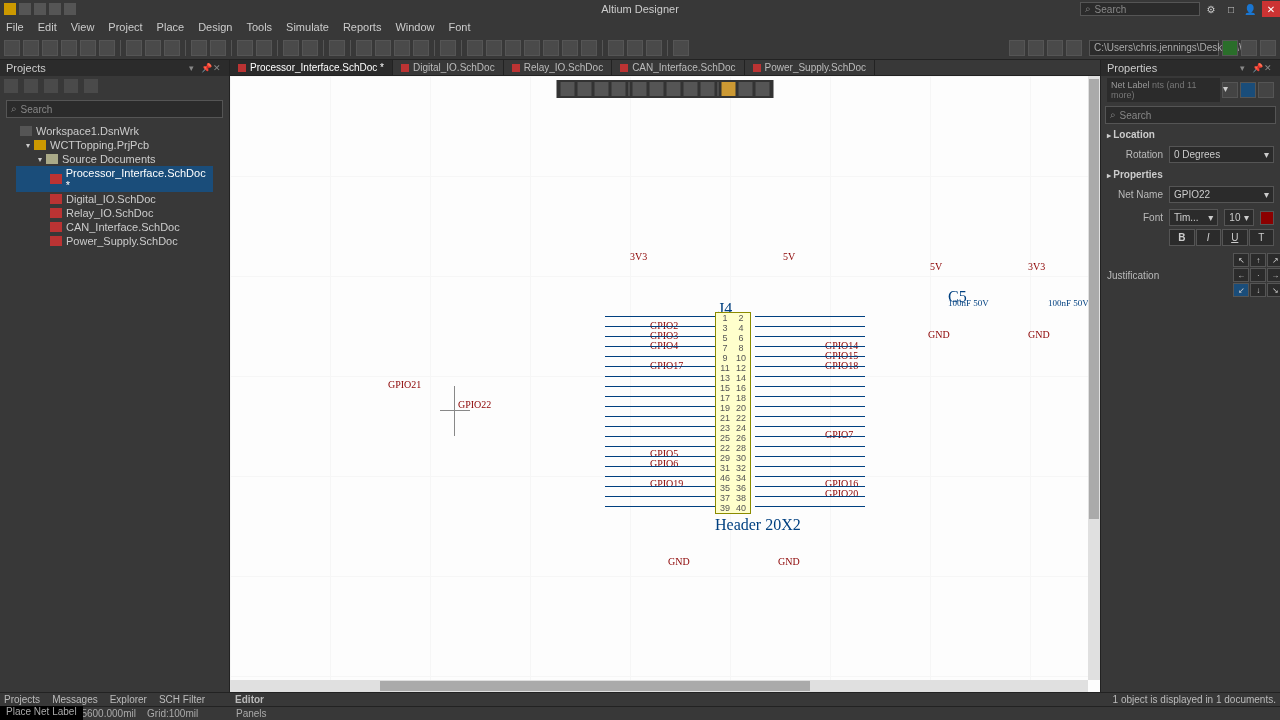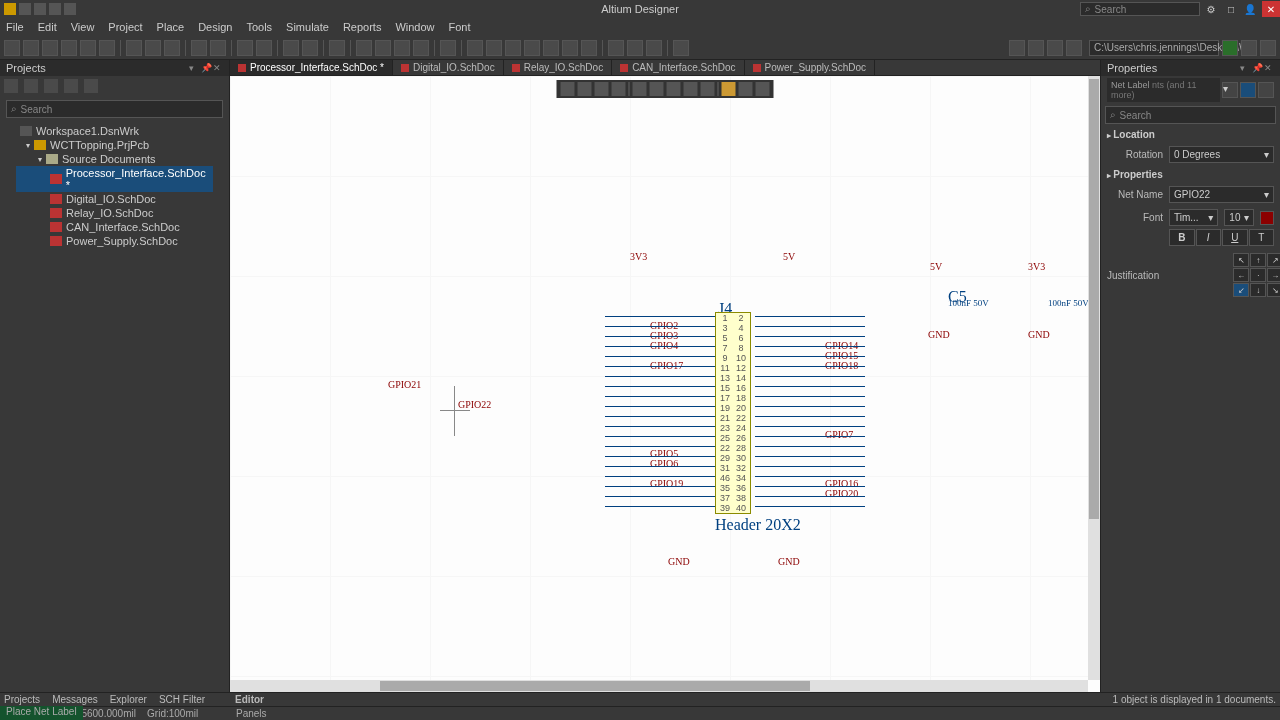--- a/index.html
+++ b/index.html
@@ -81,21 +81,21 @@
 .just-cell { width: 16px; height: 14px; background: #2b2b2b; border: 1px solid #555; display: flex; align-items: center; justify-content: center; font-size: 8px; }
 .just-cell.active { background: #1a4d7a; }
 .color-sw { width: 14px; height: 14px; background: #8b0000; border: 1px solid #555; }
 
 .bottom-tabs { height: 14px; background: #383838; display: flex; align-items: center; padding: 0 4px; gap: 12px; font-size: 10px; color: #bbb; border-top: 1px solid #222; }
 .bottom-tabs .spacer { flex: 1; }
 .statusbar { height: 14px; background: #383838; display: flex; align-items: center; padding: 0 6px; font-size: 10px; color: #aaa; border-top: 1px solid #222; }
 .status-left { width: 230px; }
 .status-center { flex: 1; display: flex; gap: 40px; }
 .status-right { }
-.footer { position: fixed; bottom: 0; left: 0; height: 14px; background: #14532d; padding: 0 6px; font-size: 10px; color: #aaa; }
+.footer { position: fixed; bottom: 0; left: 0; height: 14px; background: #000000; padding: 0 6px; font-size: 10px; color: #aaa; }
 </style>
 </head>
 <body>
 
 <div class="titlebar">
   <div class="titlebar-icons">
     <span style="background:#c90"></span>
     <span style="background:#555"></span>
     <span style="background:#555"></span>
     <span style="background:#555"></span>

